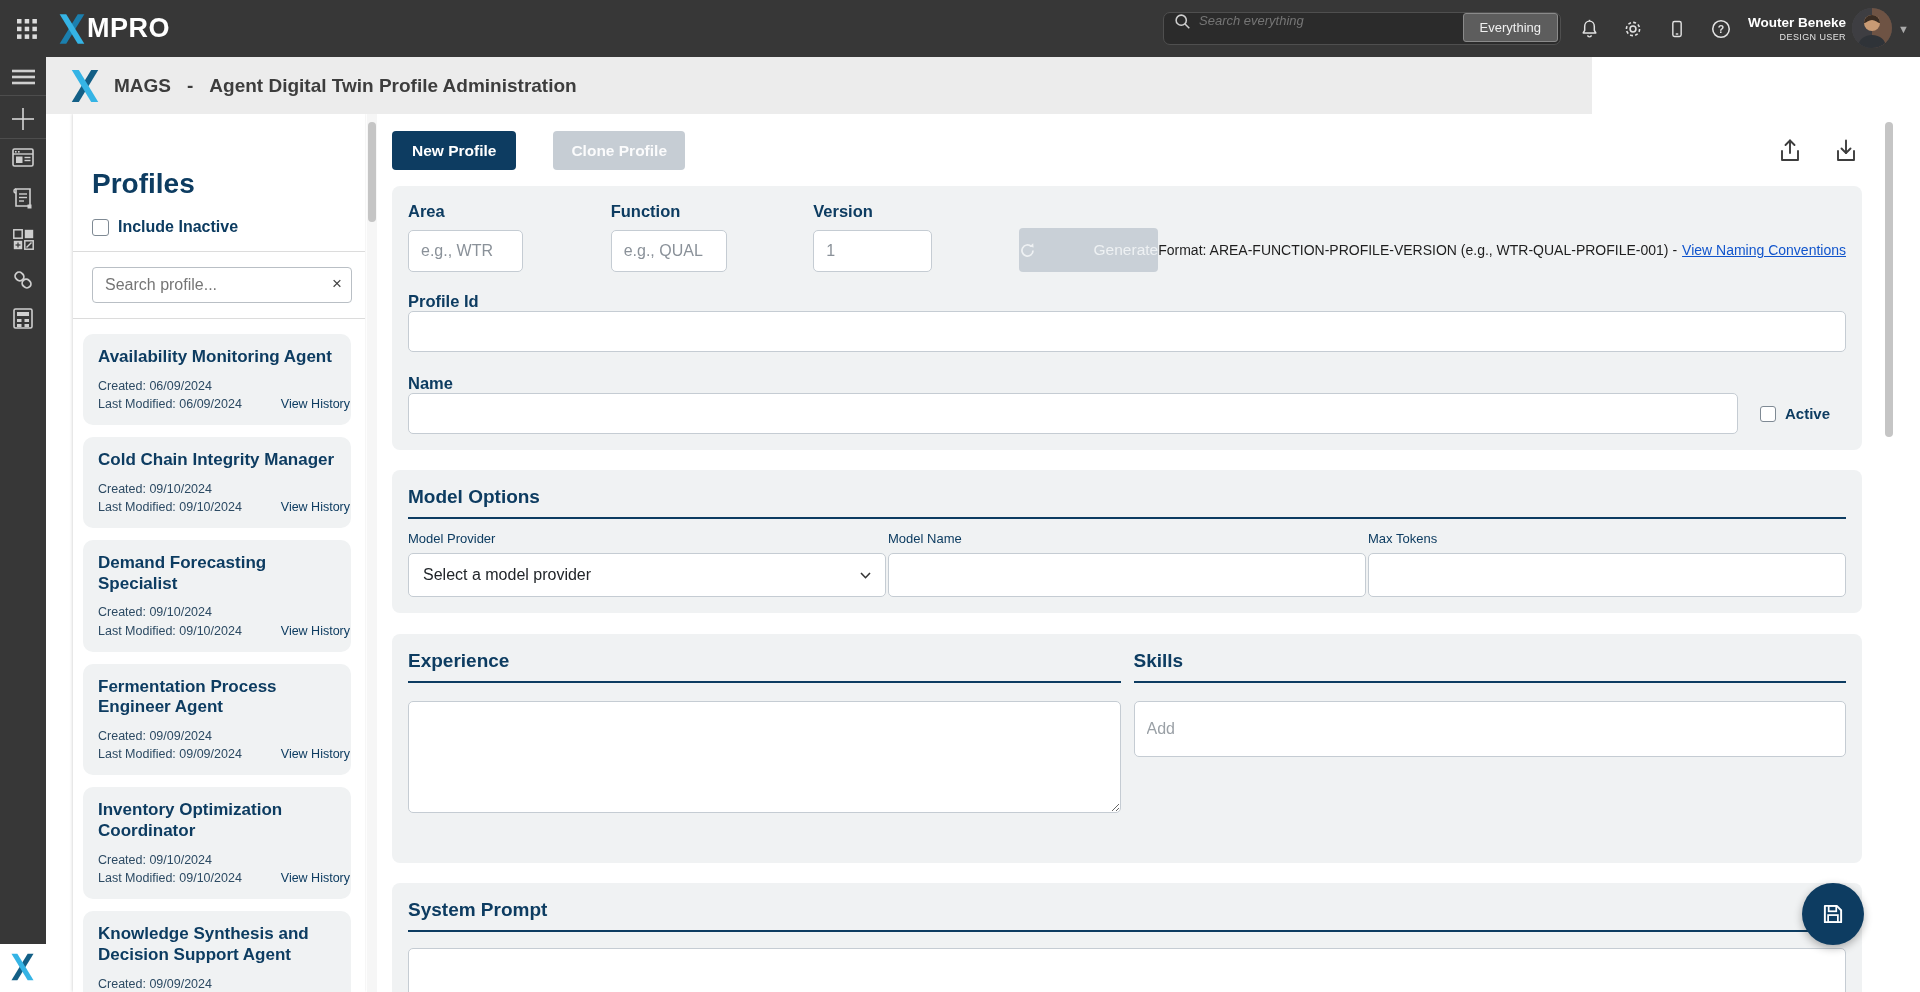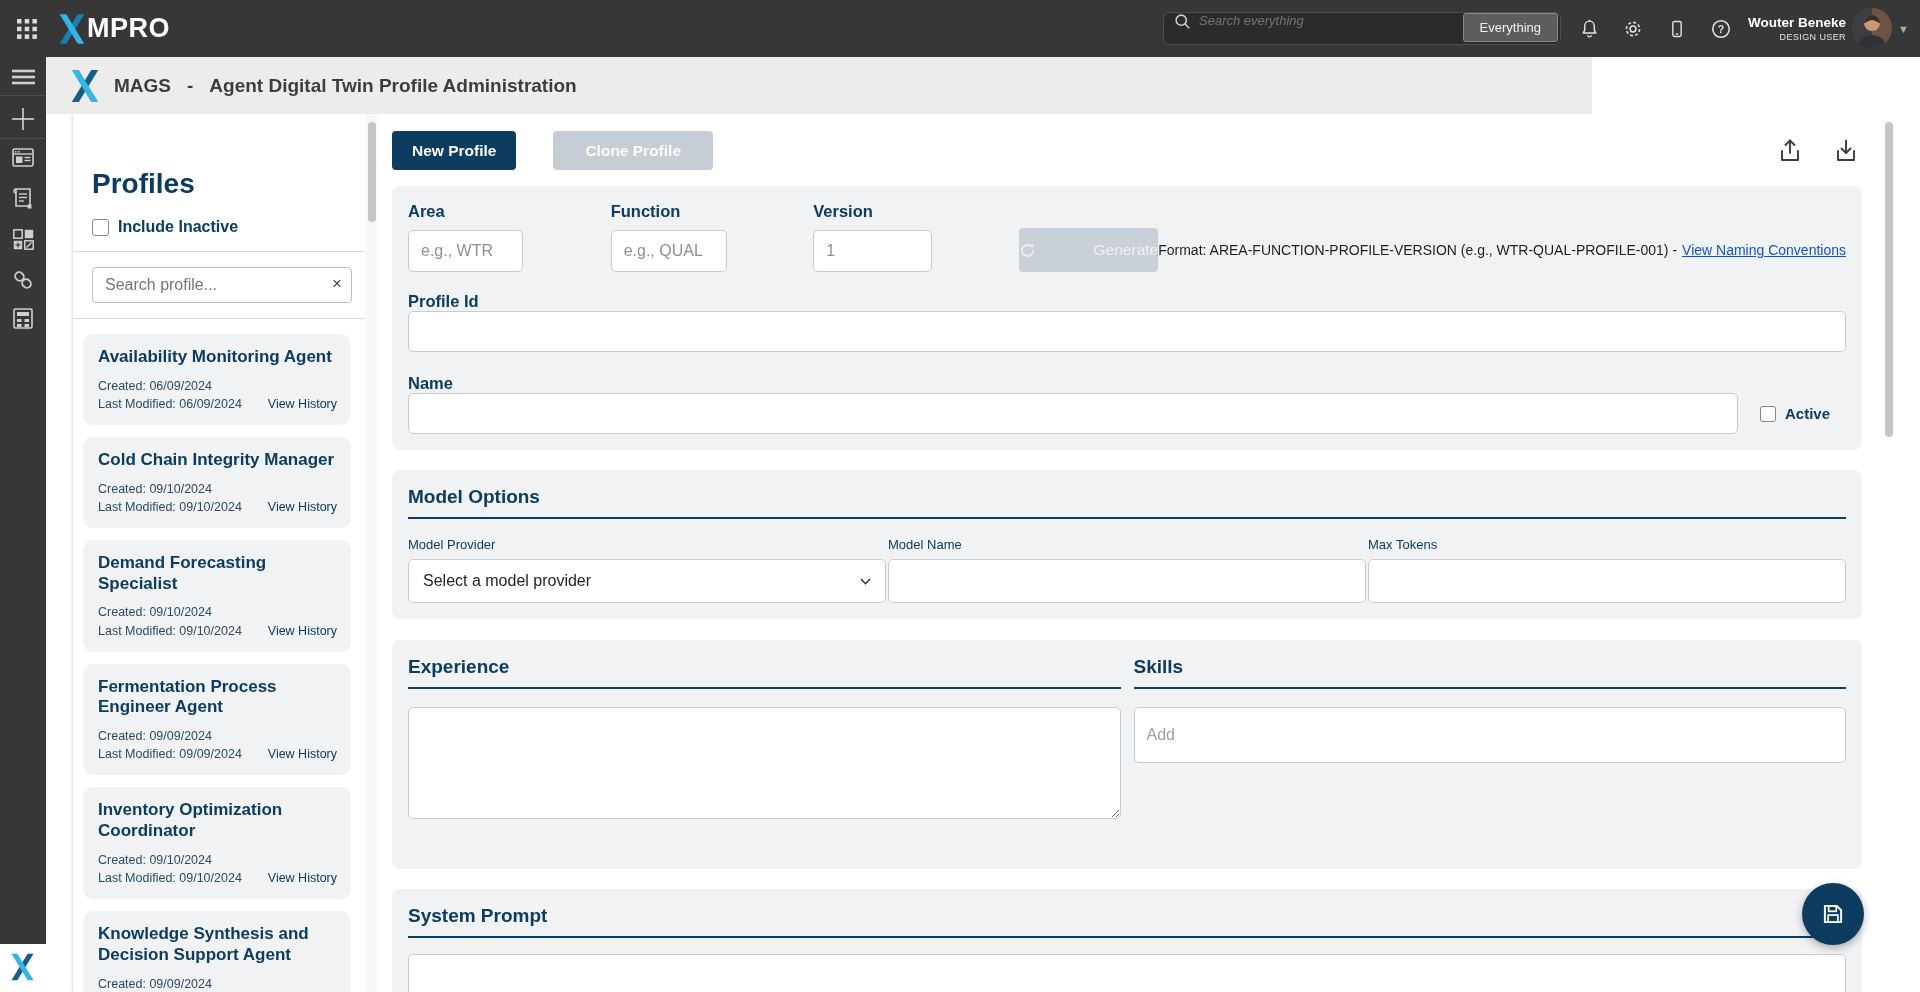--- a/index.html
+++ b/index.html
@@ -43,38 +43,38 @@
   .panel-title { margin:54px 0 0 19px; font-size:28px; font-weight:700; color:#0d3c61; }
   .inc-row { margin:18px 0 0 19px; display:flex; align-items:center; gap:9px; }
   .cb { width:17px; height:17px; background:#fff; border:1.5px solid #7f8a94; border-radius:3px; cursor:pointer; flex:0 0 auto; }
   .inc-label { font-size:16px; font-weight:700; color:#0d3c61; }
   .panel hr { border:none; border-top:1px solid #dcdcdc; margin:15px 0; }
   .psearch { position:relative; margin:0 13px 0 19px; }
   .psearch input { width:260px; height:36px; border:1px solid #b9bfc5; border-radius:4px; padding:0 30px 0 12px; font-size:16px; color:#333; outline:none; font-family:"Liberation Sans",sans-serif; }
   .psearch input::placeholder { color:#757575; }
   .psearch .clear { position:absolute; right:10px; top:7px; font-size:17px; color:#444; cursor:pointer; }
   .plist { padding:0 14px 0 10px; display:flex; flex-direction:column; gap:12px; }
-  .pcard { background:#f0f2f3; border-radius:10px; padding:13px 14px 12px 15px; cursor:pointer; }
+  .pcard { background:#f0f2f3; border-radius:10px; padding:13px 1px 12px 15px; cursor:pointer; }
   .pcard-title { font-size:17px; font-weight:700; color:#0d3c61; line-height:1.22; margin-bottom:9px; }
   .pmeta { font-size:12.5px; color:#2c4a63; line-height:1.45; }
   .pmeta-row { display:flex; align-items:baseline; }
   .phist { margin-left:auto; font-size:12.5px; color:#0d3c61; cursor:pointer; white-space:nowrap; }
 
   
   .vscroll { position:absolute; top:114px; width:10px; height:878px; background:#f6f6f6; }
   .vscroll .thumb { position:absolute; left:1px; width:8px; background:#c5c5c5; border-radius:4px; cursor:pointer; }
   .vs-left { left:367px; }
   .vs-right { left:1884px; background:transparent; }
 
   
   .main { position:absolute; left:377px; top:114px; width:1505px; height:878px; background:#fff; padding:17px 20px 0 15px; overflow:hidden; }
   .toolbar { display:flex; align-items:center; }
   .btn { height:39px; border:none; border-radius:4px; font-size:15.5px; font-weight:600; cursor:pointer; font-family:"Liberation Sans",sans-serif; }
   .btn-primary { background:#0d3c61; color:#fff; padding:0 20px; }
-  .btn-disabled { background:#c6cdd4; color:rgba(255,255,255,.92); padding:0 32px; margin-left:37px; cursor:default; }
+  .btn-disabled { background:#c6cdd4; color:rgba(255,255,255,.92); padding:0 18px; margin-left:37px; cursor:default; }
   .io-icons { margin-left:auto; display:flex; align-items:center; gap:32px; margin-right:4px; }
   .io-icons span { cursor:pointer; display:flex; }
 
   .card { background:#f0f2f3; border-radius:8px; padding:16px; margin-top:16px; }
   .flabel { font-size:16.5px; font-weight:700; color:#0d3c61; margin-bottom:9px; }
   .tinput { height:42px; border:1px solid #c5ccd3; border-radius:5px; background:#fff; padding:0 12px; font-size:16px; color:#333; outline:none; width:100%; font-family:"Liberation Sans",sans-serif; }
   .tinput::placeholder { color:#8a9199; }
   .id-row { display:flex; align-items:flex-end; }
   .id-field { display:flex; flex-direction:column; }
   .w-area { width:120px; margin-right:88px; }
@@ -85,21 +85,21 @@
   .fmt a { color:#1155cc; text-decoration:underline; margin-left:5px; cursor:pointer; }
   .mt20 { margin-top:20px; }
   .mt22 { margin-top:22px; }
   .name-row { display:flex; align-items:center; }
   .active-grp { display:flex; align-items:center; gap:9px; margin-left:22px; width:86px; }
   .active-grp .cb { width:16px; height:16px; }
   .active-label { font-size:15px; font-weight:700; color:#0d3c61; }
 
   .sec-title { font-size:19px; font-weight:700; color:#0d3c61; }
   .sec-rule { border:none; border-top:2px solid #0d3c61; margin-top:9px; }
-  .mo-grid { display:flex; gap:2px; margin-top:18px; }
+  .mo-grid { display:flex; gap:2px; margin-top:12px; }
   .mo-col { flex:1 1 0; }
   .slabel { font-size:13px; font-weight:500; color:#0d3c61; margin-bottom:7px; }
   .fake-select { height:44px; background:#fff; border:1px solid #c5ccd3; border-radius:5px; display:flex; align-items:center; padding:0 14px; font-size:16px; color:#212529; cursor:pointer; }
   .fake-select .chev { margin-left:auto; }
   .mo-input { height:44px; }
 
   .two-col { display:flex; gap:13px; }
   .col { flex:1 1 0; }
   .exp-area { margin-top:18px; width:100%; height:112px; border:1px solid #c5ccd3; border-radius:5px; background:#fff; resize:both; font-size:15px; padding:10px 12px; outline:none; font-family:"Liberation Sans",sans-serif; }
   .skills-input { margin-top:18px; height:56px; font-size:16px; }

